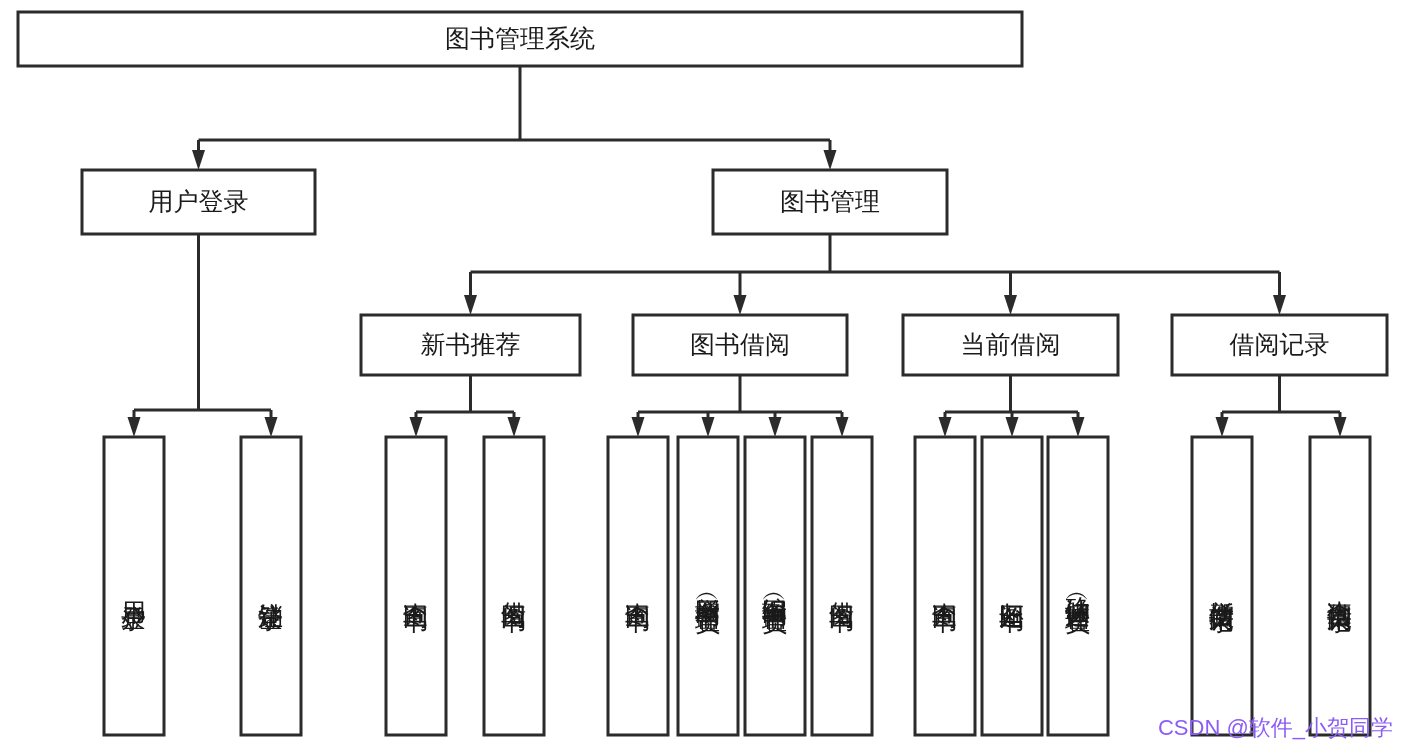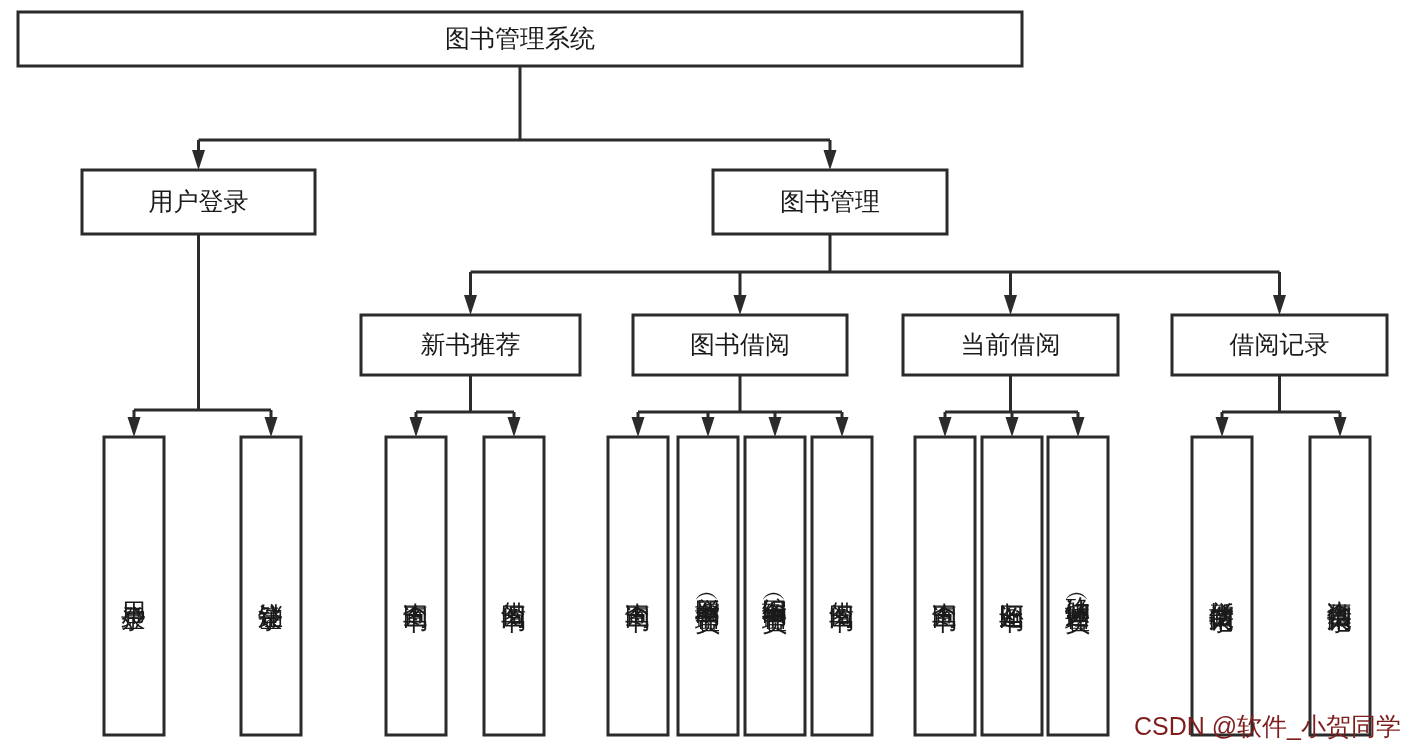--- a/index.html
+++ b/index.html
@@ -11,22 +11,22 @@
   .link{stroke:#2b2b2b;stroke-width:3;fill:none;}
   .arrowhead{fill:#2b2b2b;stroke:none;}
   .h-label{font-family:"Liberation Sans","DejaVu Sans",sans-serif;
            font-size:25px;fill:#1a1a1a;text-anchor:middle;dominant-baseline:middle;}
   .v-label-wrap{position:absolute;display:flex;align-items:center;
                 justify-content:center;pointer-events:none;}
   .v-label{writing-mode:vertical-rl;text-orientation:upright;
            font-family:"Liberation Sans","DejaVu Sans",sans-serif;
            font-size:25px;line-height:1.12;color:#1a1a1a;letter-spacing:2px;
            white-space:nowrap;}
-  .watermark{position:absolute;right:4px;bottom:4px;font-size:25px;
-             color:#7f1d1d;font-family:"Liberation Sans","DejaVu Sans",sans-serif;
+  .watermark{position:absolute;right:12px;bottom:4px;font-size:22px;
+             color:#8b5cf6;font-family:"Liberation Sans","DejaVu Sans",sans-serif;
              white-space:nowrap;}
 </style>
 </head>
 <body>
 
 <div id="canvas">
 
   <svg id="diagram-svg" width="1405" height="747">
     <g id="links-layer">
         <path d="M520,66 L520,140" class="link"></path>

